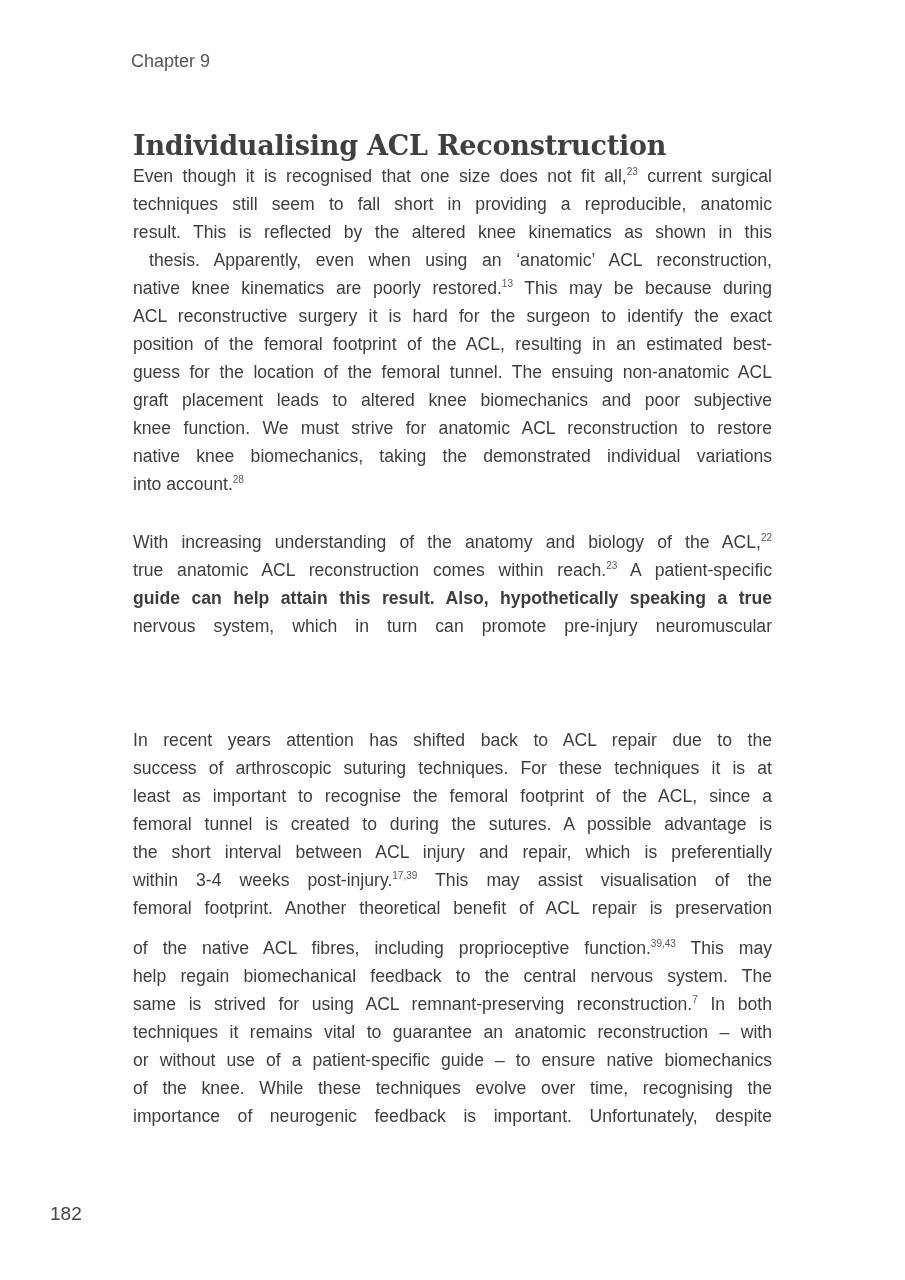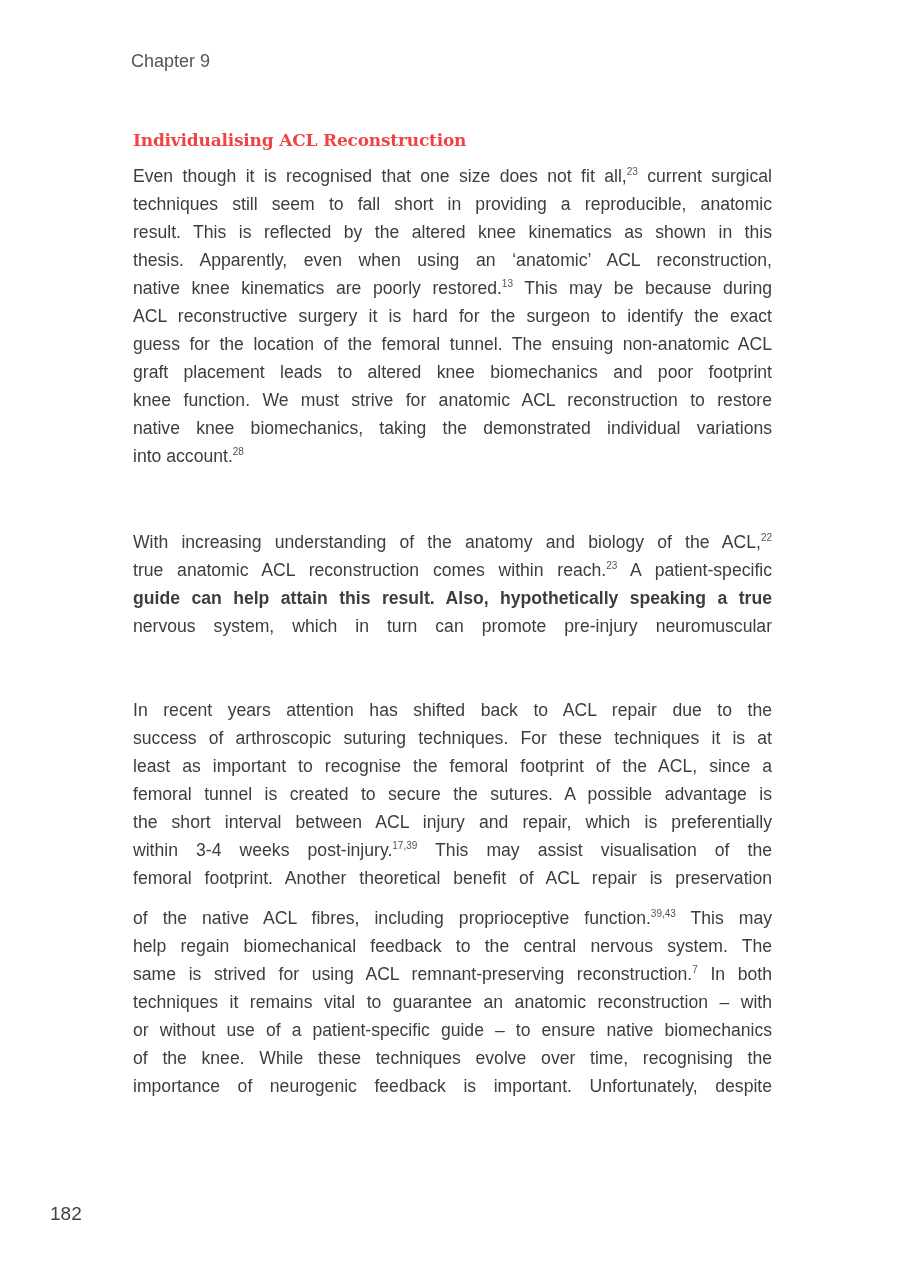--- a/index.html
+++ b/index.html
@@ -3,73 +3,74 @@
 <meta charset="utf-8">
 <style>
   html, body { margin: 0; padding: 0; background: #ffffff; }
   body { width: 905px; height: 1280px; position: relative; overflow: hidden; }
   .running-head {
     position: absolute; left: 131px; top: 51px;
     font-family: "Liberation Sans", sans-serif; font-size: 18px; color: #555555;
   }
   .section-title {
     position: absolute; left: 133px; top: 130px;
-    font-family: "DejaVu Serif", serif; font-weight: bold; font-size: 17px; color: #ef4444;
+    font-family: "DejaVu Serif", serif; font-weight: bold; font-size: 27px; color: #404040;
     letter-spacing: -0.2px; white-space: nowrap;
   }
   .para {
     position: absolute; left: 133px; width: 639px;
     font-family: "Liberation Sans", sans-serif; font-size: 17.6px; color: #3d3d3d;
   }
   .line {
     display: block; height: 28px; line-height: 28px;
     text-align: justify; text-align-last: justify; white-space: nowrap; overflow: visible;
   }
   .line.last { text-align-last: left; }
   .line .txt { white-space: normal; }
   sup { font-size: 10px; line-height: 0; vertical-align: 7px; color: #555; }
   #p1 { top: 162px; }
   #p2 { top: 528px; }
-  #p3 { top: 696px; }
+  #p3 { top: 726px; }
   .page-number {
     position: absolute; left: 50px; top: 1203px;
     font-family: "Liberation Sans", sans-serif; font-size: 19px; color: #444444;
   }
 </style>
 </head>
 <body>
 
 <div class="running-head">Chapter 9</div>
 
 <h2 class="section-title" style="margin:0;">Individualising ACL Reconstruction</h2>
 
 <div class="para" id="p1">
     <span class="line" style="white-space: normal; overflow: hidden;"><span class="txt">Even though it is recognised that one size does not fit all,</span><sup>23</sup><span class="txt"> current surgical</span></span>
     <span class="line" style="white-space: normal; overflow: hidden;"><span class="txt">techniques still seem to fall short in providing a reproducible, anatomic</span></span>
     <span class="line" style="white-space: normal; overflow: hidden;"><span class="txt">result. This is reflected by the altered knee kinematics as shown in this</span></span>
-    <span class="line" style="white-space: normal; overflow: hidden;"><span class="txt">thesis. Apparently, even when using an ‘anatomic’ ACL reconstruction,</span></span>
+    <span class="line" style="white-space: normal; overflow: hidden; margin-left: 16px;"><span class="txt">thesis. Apparently, even when using an ‘anatomic’ ACL reconstruction,</span></span>
     <span class="line" style="white-space: normal; overflow: hidden;"><span class="txt">native knee kinematics are poorly restored.</span><sup>13</sup><span class="txt"> This may be because during</span></span>
     <span class="line" style="white-space: normal; overflow: hidden;"><span class="txt">ACL reconstructive surgery it is hard for the surgeon to identify the exact</span></span>
+    <span class="line" style="white-space: normal; overflow: hidden;"><span class="txt">position of the femoral footprint of the ACL, resulting in an estimated best-</span></span>
     <span class="line" style="white-space: normal; overflow: hidden;"><span class="txt">guess for the location of the femoral tunnel. The ensuing non-anatomic ACL</span></span>
-    <span class="line" style="white-space: normal; overflow: hidden;"><span class="txt">graft placement leads to altered knee biomechanics and poor footprint</span></span>
+    <span class="line" style="white-space: normal; overflow: hidden;"><span class="txt">graft placement leads to altered knee biomechanics and poor subjective</span></span>
     <span class="line" style="white-space: normal; overflow: hidden;"><span class="txt">knee function. We must strive for anatomic ACL reconstruction to restore</span></span>
     <span class="line" style="white-space: normal; overflow: hidden;"><span class="txt">native knee biomechanics, taking the demonstrated individual variations</span></span>
     <span class="line last" style="white-space: normal; overflow: hidden;"><span class="txt">into account.</span><sup>28</sup><span class="txt"></span></span>
   </div>
 <div class="para" id="p2">
     <span class="line" style="white-space: normal; overflow: hidden;"><span class="txt">With increasing understanding of the anatomy and biology of the ACL,</span><sup>22</sup><span class="txt"></span></span>
     <span class="line" style="white-space: normal; overflow: hidden;"><span class="txt">true anatomic ACL reconstruction comes within reach.</span><sup>23</sup><span class="txt"> A patient-specific</span></span>
     <span class="line" style="white-space: normal; overflow: hidden; font-weight: bold;"><span class="txt">guide can help attain this result. Also, hypothetically speaking a true</span></span>
     <span class="line" style="white-space: normal; overflow: hidden;"><span class="txt">nervous system, which in turn can promote pre-injury neuromuscular</span></span>
   </div>
 <div class="para" id="p3">
     <span class="line" style="white-space: normal; overflow: hidden;"><span class="txt">In recent years attention has shifted back to ACL repair due to the</span></span>
     <span class="line" style="white-space: normal; overflow: hidden;"><span class="txt">success of arthroscopic suturing techniques. For these techniques it is at</span></span>
     <span class="line" style="white-space: normal; overflow: hidden;"><span class="txt">least as important to recognise the femoral footprint of the ACL, since a</span></span>
-    <span class="line" style="white-space: normal; overflow: hidden;"><span class="txt">femoral tunnel is created to secure the sutures. A possible advantage is</span></span>
+    <span class="line" style="white-space: normal; overflow: hidden;"><span class="txt">femoral tunnel is created to during the sutures. A possible advantage is</span></span>
     <span class="line" style="white-space: normal; overflow: hidden;"><span class="txt">the short interval between ACL injury and repair, which is preferentially</span></span>
     <span class="line" style="white-space: normal; overflow: hidden;"><span class="txt">within 3-4 weeks post-injury.</span><sup>17,39</sup><span class="txt"> This may assist visualisation of the</span></span>
     <span class="line" style="white-space: normal; overflow: hidden;"><span class="txt">femoral footprint. Another theoretical benefit of ACL repair is preservation</span></span>
     <span class="line" style="white-space: normal; overflow: hidden; margin-top: 12px;"><span class="txt">of the native ACL fibres, including proprioceptive function.</span><sup>39,43</sup><span class="txt"> This may</span></span>
     <span class="line" style="white-space: normal; overflow: hidden;"><span class="txt">help regain biomechanical feedback to the central nervous system. The</span></span>
     <span class="line" style="white-space: normal; overflow: hidden;"><span class="txt">same is strived for using ACL remnant-preserving reconstruction.</span><sup>7</sup><span class="txt"> In both</span></span>
     <span class="line" style="white-space: normal; overflow: hidden;"><span class="txt">techniques it remains vital to guarantee an anatomic reconstruction – with</span></span>
     <span class="line" style="white-space: normal; overflow: hidden;"><span class="txt">or without use of a patient-specific guide –  to ensure native biomechanics</span></span>
     <span class="line" style="white-space: normal; overflow: hidden;"><span class="txt">of the knee. While these techniques evolve over time, recognising the</span></span>
     <span class="line" style="white-space: normal; overflow: hidden;"><span class="txt">importance of neurogenic feedback is important. Unfortunately, despite</span></span>

